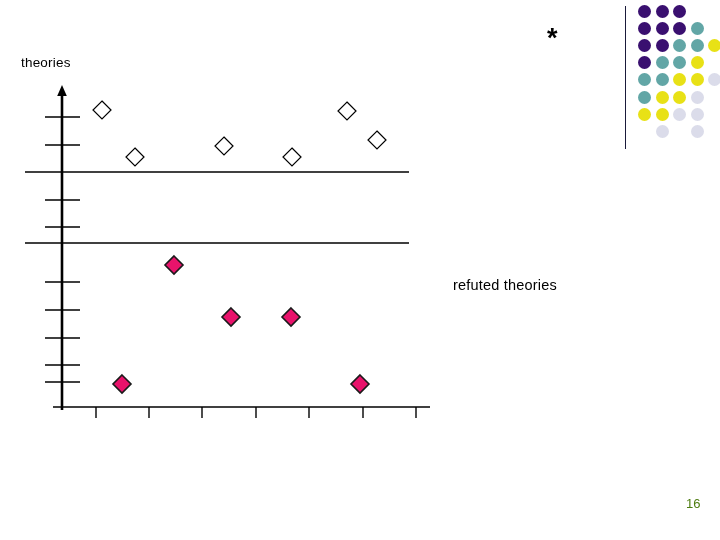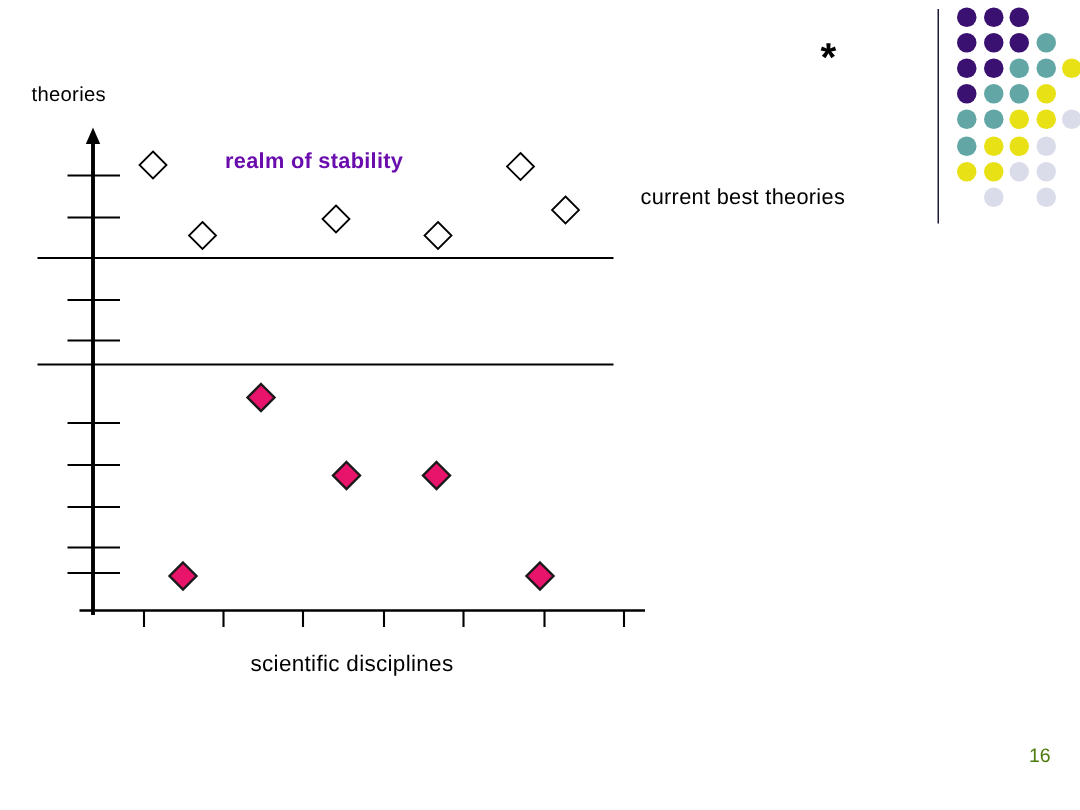--- a/index.html
+++ b/index.html
@@ -167,26 +167,24 @@
     <g>
       <polygon points="291,308 300,317 291,326 282,317" fill="#E8136B" stroke="#1a1a1a" stroke-width="1.6"></polygon>
     </g>
     <g>
       <polygon points="360,375 369,384 360,393 351,384" fill="#E8136B" stroke="#1a1a1a" stroke-width="1.6"></polygon>
     </g>
   </svg>
 
   <div class="lbl" id="label-success">theories</div>
 
-  <div class="lbl" id="label-realm">realm of stability</div>
-
-  <div class="lbl" id="label-current-best">current best theories</div>
-
-
-  <div class="lbl" id="label-xaxis">scientific disciplines</div>
+
+
+  <div class="lbl" id="label-refuted">refuted theories</div>
+
 
   <div class="lbl" id="label-asterisk">*</div>
 
   <div id="deco-divider"></div>
   <div id="deco-dots">
       <div class="deco-dot" style="left: 14px; top: 3px; background: rgb(58, 16, 112);"></div>
       <div class="deco-dot" style="left: 31.5px; top: 3px; background: rgb(58, 16, 112);"></div>
       <div class="deco-dot" style="left: 49px; top: 3px; background: rgb(58, 16, 112);"></div>
       <div class="deco-dot" style="left: 14px; top: 20.1px; background: rgb(58, 16, 112);"></div>
       <div class="deco-dot" style="left: 31.5px; top: 20.1px; background: rgb(58, 16, 112);"></div>

